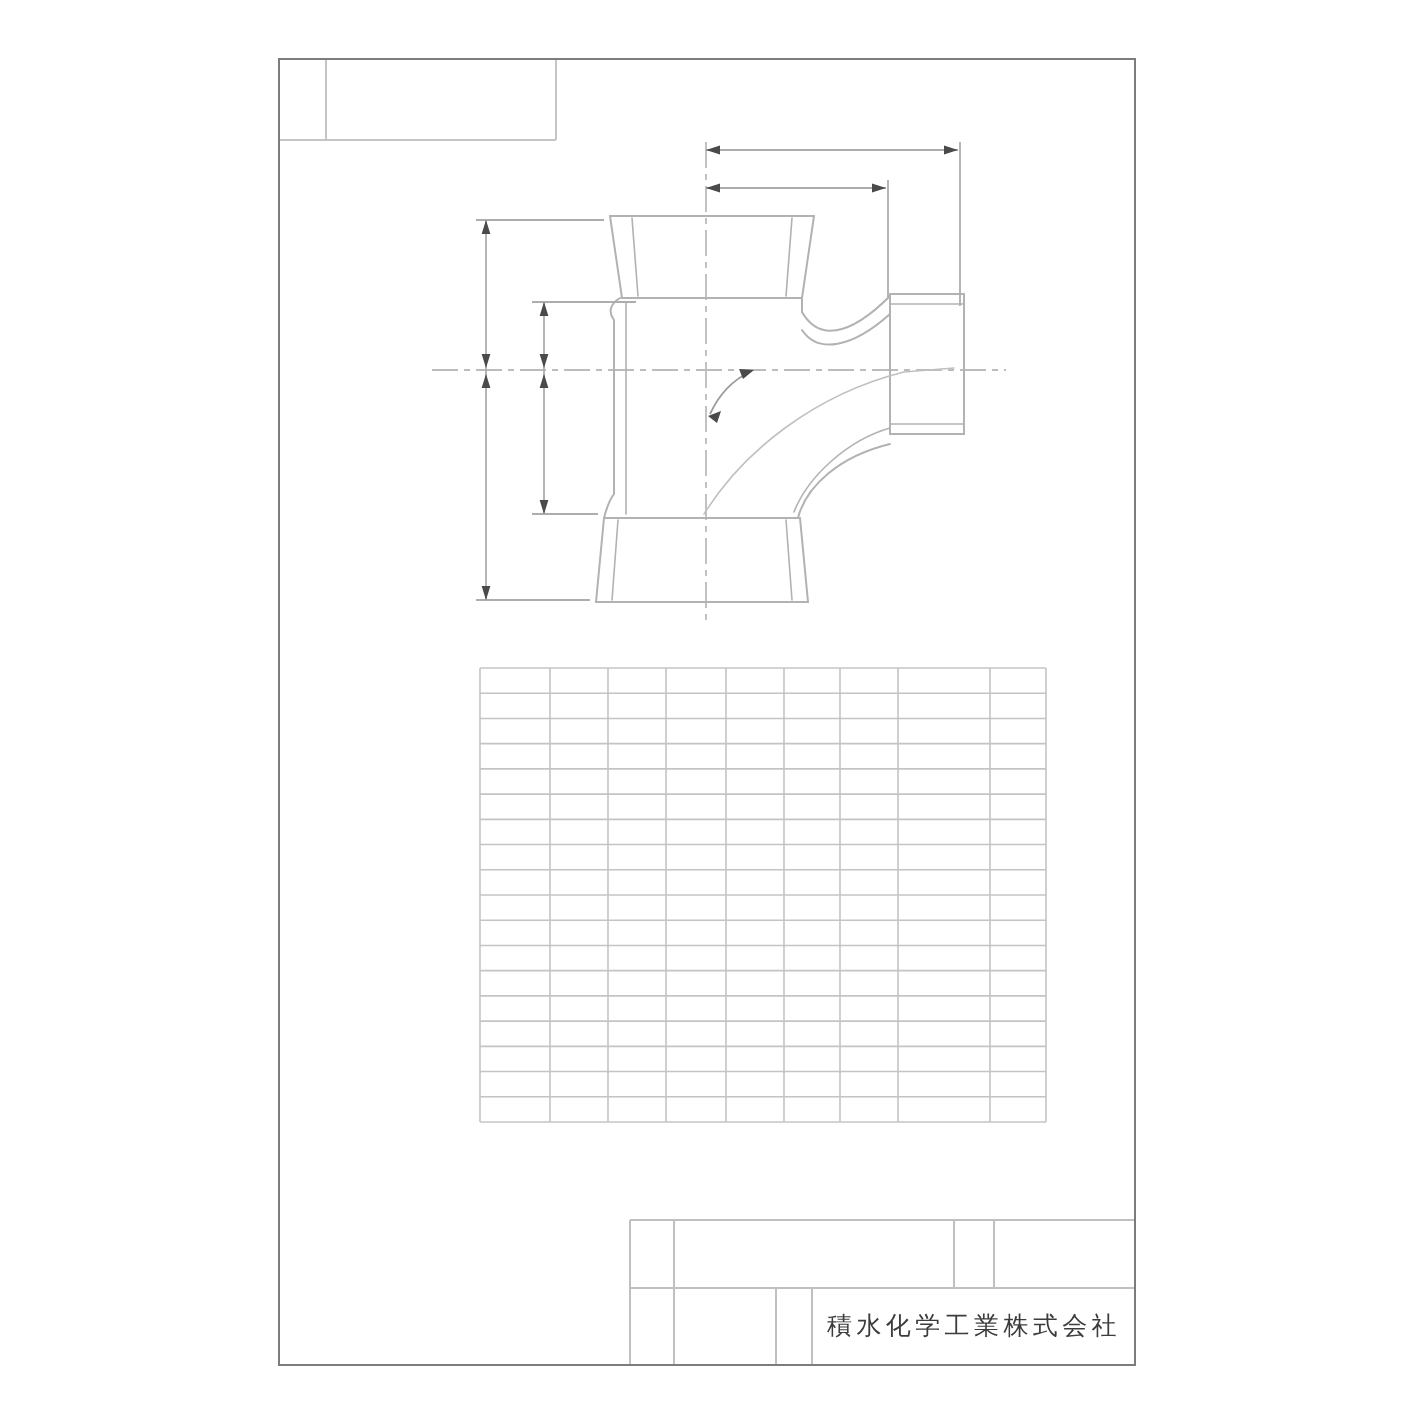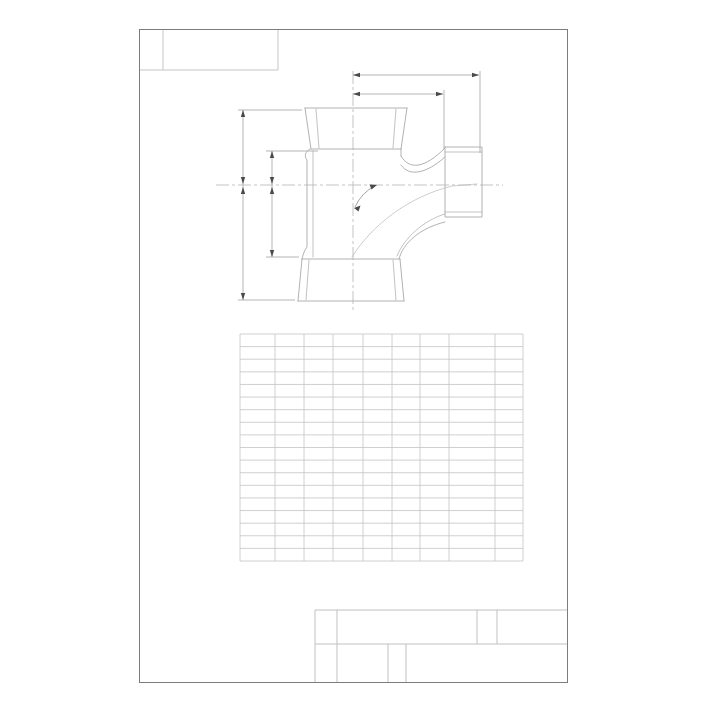--- a/index.html
+++ b/index.html
@@ -143,13 +143,14 @@
       <line x1="315" y1="644" x2="567" y2="644"></line>
       <line x1="315" y1="610" x2="315" y2="682"></line>
       <line x1="337" y1="610" x2="337" y2="682"></line>
       <line x1="477" y1="610" x2="477" y2="644"></line>
       <line x1="497" y1="610" x2="497" y2="644"></line>
       <line x1="388" y1="644" x2="388" y2="682"></line>
       <line x1="406" y1="644" x2="406" y2="682"></line>
     </g>
   </svg>
 
+  <div class="company">積水化学工業株式会社</div>
 </div>
 
 </body></html>

